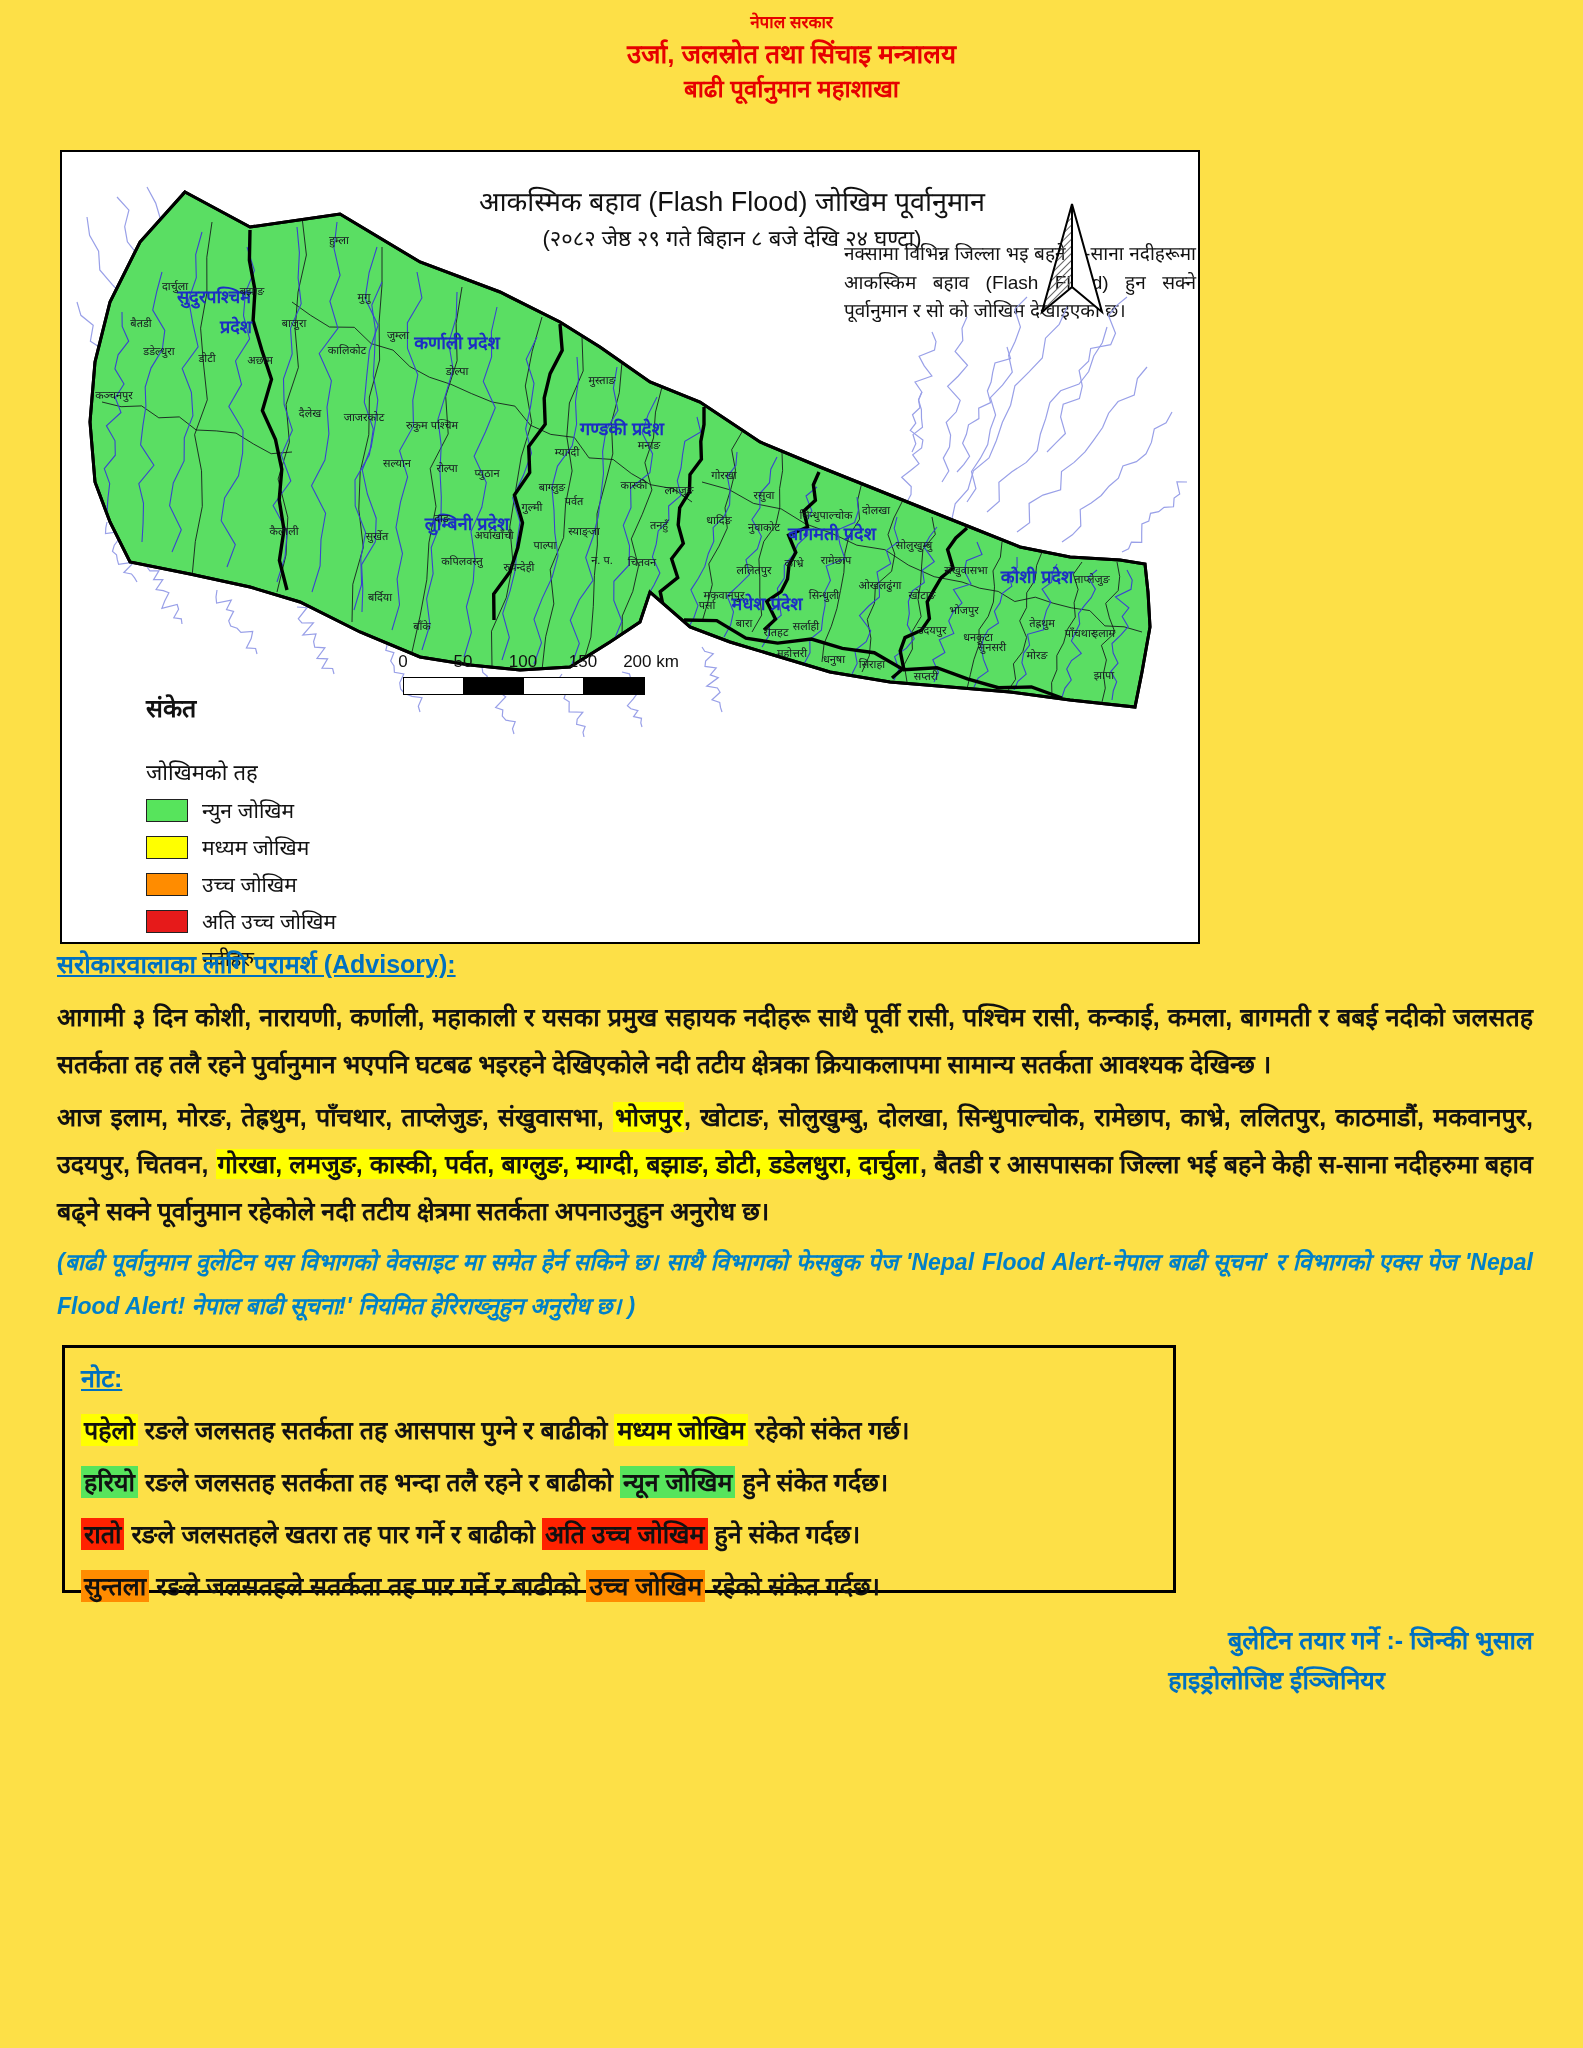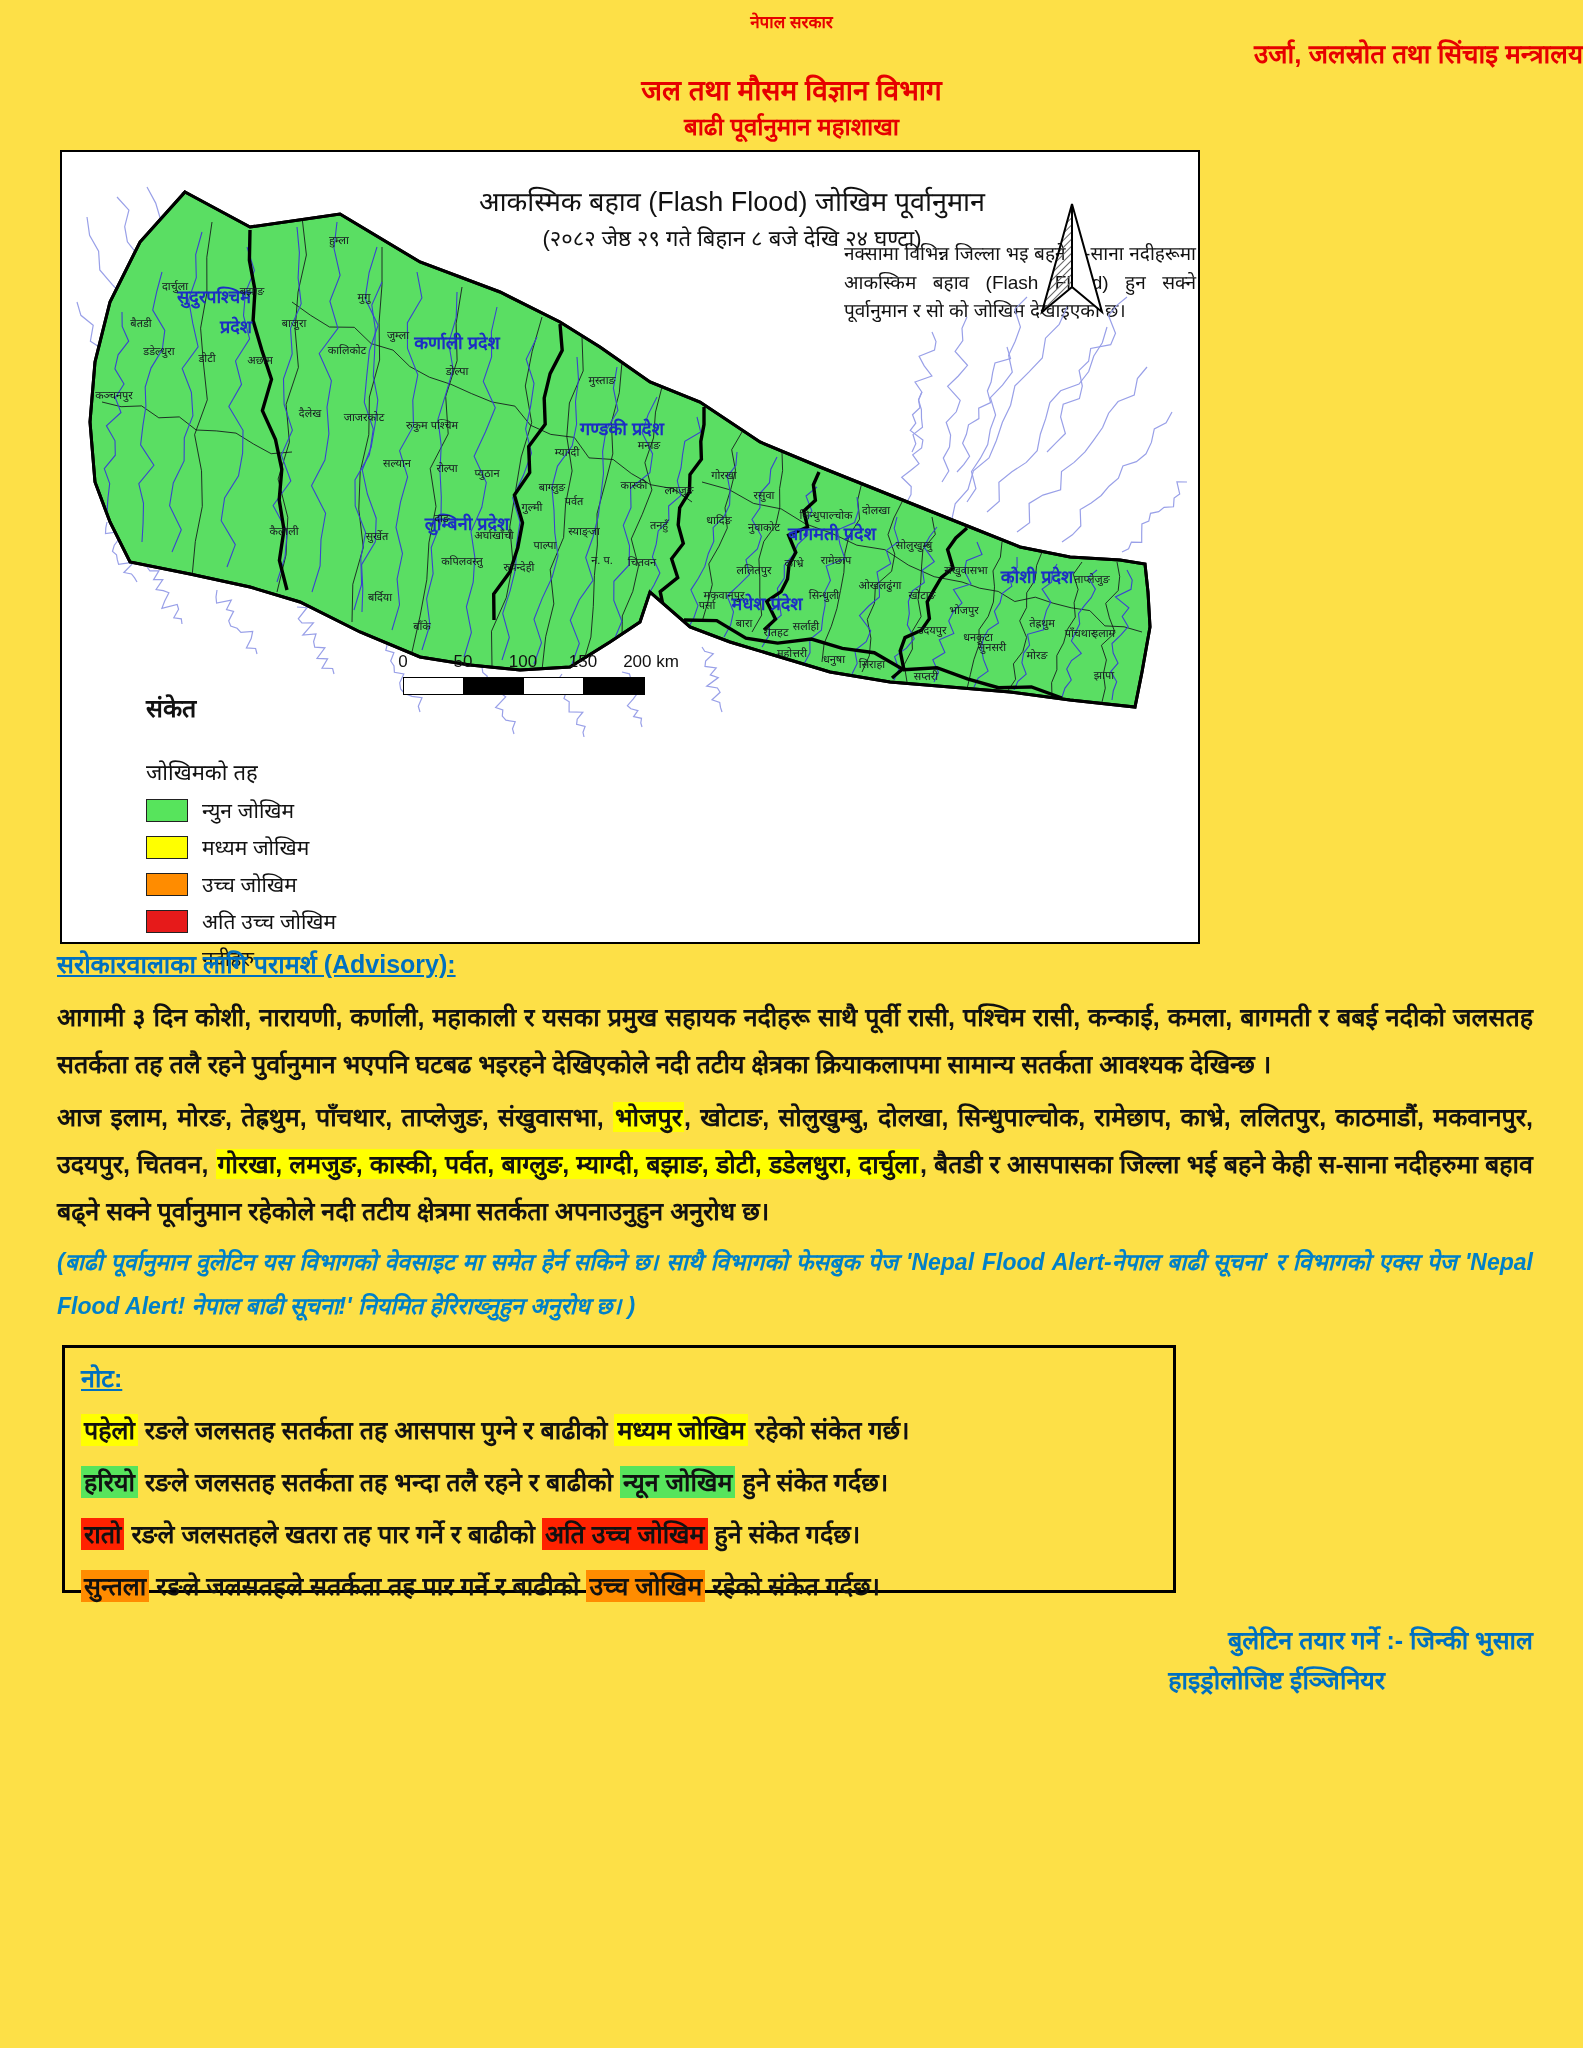--- a/index.html
+++ b/index.html
@@ -1,21 +1,21 @@
 <!DOCTYPE html>
 <html><head>
 <meta charset="utf-8">
 <style>
   html,body{margin:0;padding:0;background:#ffffff;}
   .page{position:relative;width:1583px;height:2048px;background:#fde047;overflow:hidden;
         font-family:"Liberation Sans","DejaVu Sans",sans-serif;}
   
   .header{position:absolute;top:10px;left:0;width:100%;text-align:center;color:#e60000;}
   .h-line1{font-size:17px;font-weight:bold;line-height:26px;}
-  .h-line2{font-size:26px;font-weight:bold;line-height:36px;text-align:right;}
+  .h-line2{font-size:26px;font-weight:bold;line-height:36px;}
   .h-line3{font-size:28px;font-weight:bold;line-height:38px;}
   .h-line4{font-size:24px;font-weight:bold;line-height:34px;}
   
   .mapbox{position:absolute;left:60px;top:150px;width:1136px;height:790px;border:2px solid #000;background:#fff;}
   .map-title{position:absolute;left:220px;top:30px;width:900px;text-align:center;font-size:27px;color:#111;}
   .map-subtitle{position:absolute;left:220px;top:70px;width:900px;text-align:center;font-size:22px;color:#111;}
   .map-note{position:absolute;left:782px;top:88px;width:352px;font-size:19px;line-height:1.5;color:#111;text-align:justify;}
   .mapsvg{position:absolute;left:0;top:0;}
   .river{fill:none;stroke:#3a44cf;stroke-width:1.1px;}
   .river-out{fill:none;stroke:#99a0e8;stroke-width:1.2px;}
@@ -56,21 +56,20 @@
   .sig-line2{font-size:25px;line-height:40px;margin-right:148px;}
 </style>
 </head>
 <body>
 
 <div class="page">
 
   <div class="header">
     <div class="h-line1">नेपाल सरकार</div>
     <div class="h-line2">उर्जा, जलस्रोत तथा सिंचाइ मन्त्रालय</div>
-    <div class="h-line3">जल तथा मौसम विज्ञान विभाग</div>
     <div class="h-line4">बाढी पूर्वानुमान महाशाखा</div>
   </div>
 
   <div class="mapbox">
     <div class="map-title">आकस्मिक बहाव (Flash Flood) जोखिम पूर्वानुमान</div>
     <div class="map-subtitle">(२०८२ जेष्ठ २९ गते बिहान ८ बजे देखि २४ घण्टा)</div>
     <div class="map-note">नक्सामा विभिन्न जिल्ला भइ बहने स-साना नदीहरूमा आकस्किम बहाव (Flash Flood) हुन सक्ने पूर्वानुमान र सो को जोखिम देखाइएको छ।</div>
 
     <svg id="mapsvg" class="mapsvg" width="1132" height="786" viewBox="0 0 1132 786">
       <defs>

